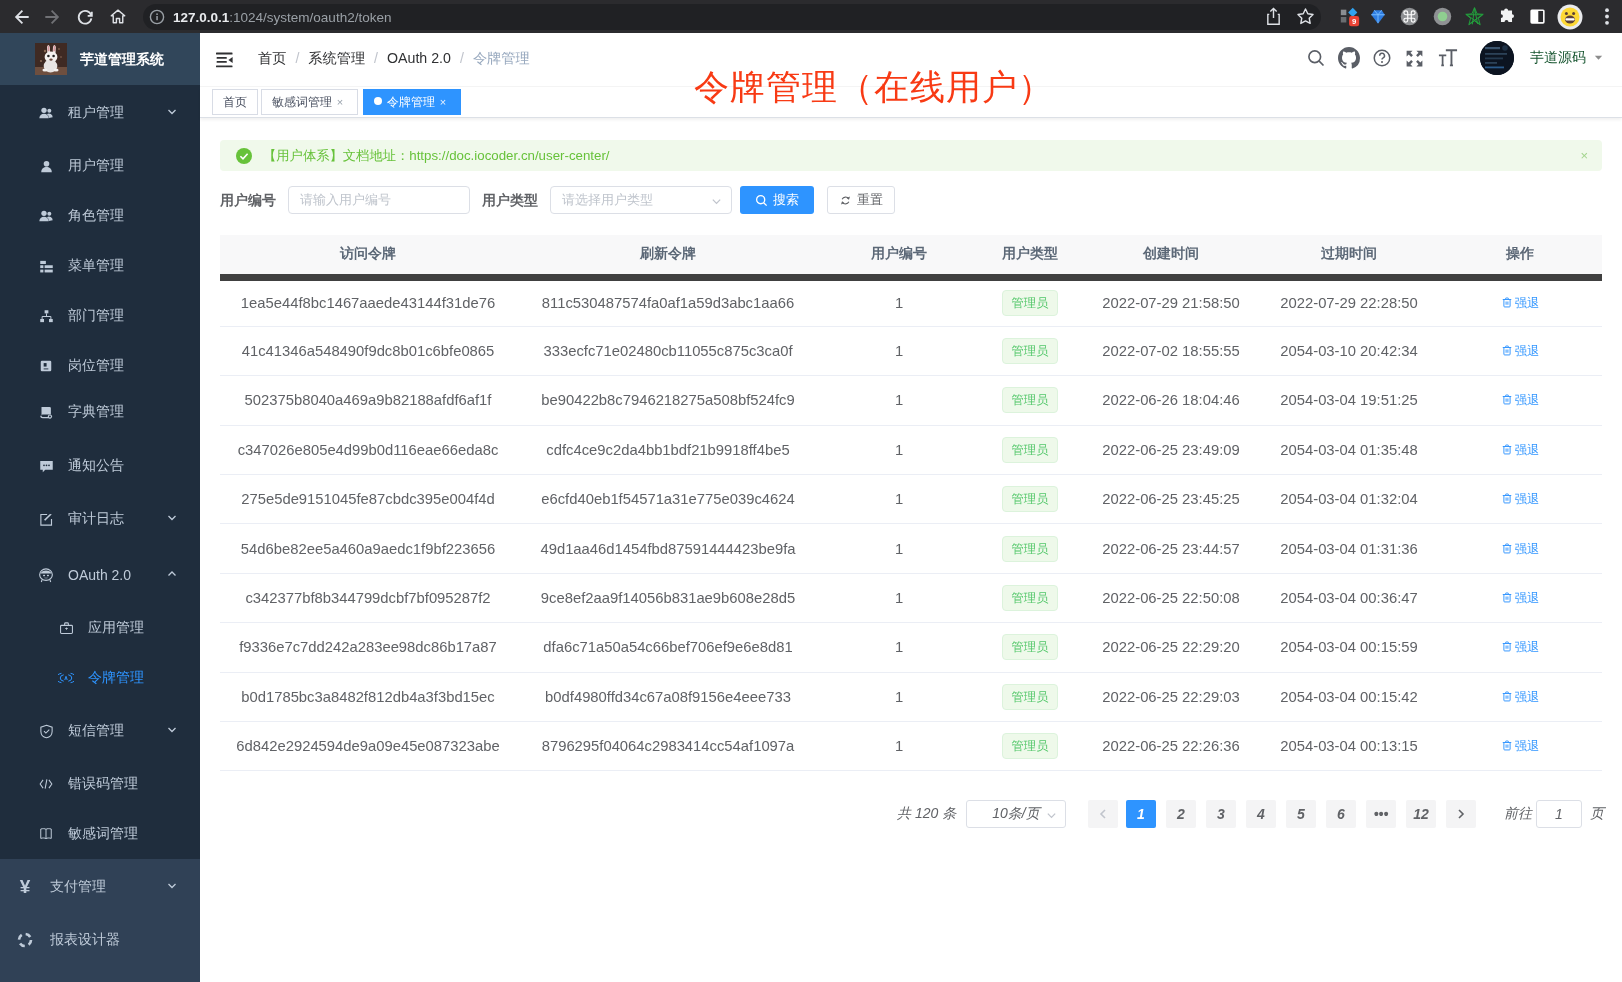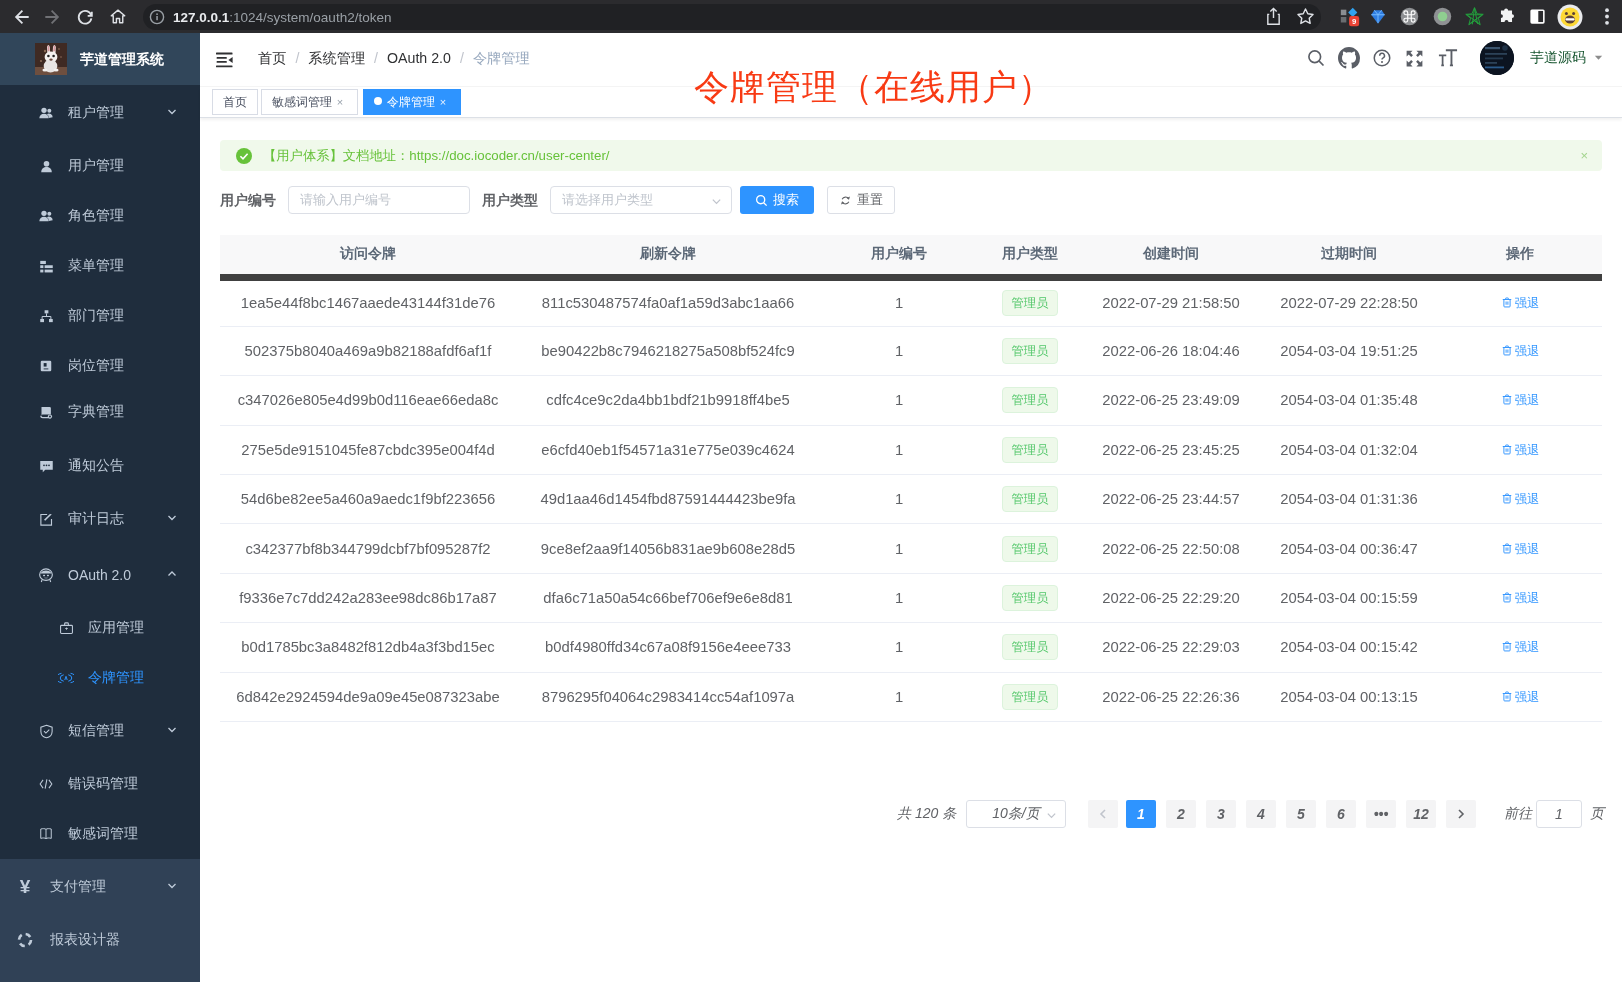--- a/index.html
+++ b/index.html
@@ -523,20 +523,31 @@
             <td>811c530487574fa0af1a59d3abc1aa66</td>
             <td>1</td>
             <td><span class="tag-adm">管理员</span></td>
             <td>2022-07-29 21:58:50</td>
             <td>2022-07-29 22:28:50</td>
             <td><span class="oplink"><svg width="12" height="12.5" viewBox="0 0 24 24" style="margin-right:2px;position:relative;top:1.5px;">
                   <path d="M3.5 6.5 h17 M9.2 6.2 V4.4 a0.9 0.9 0 0 1 0.9 -0.9 h3.8 a0.9 0.9 0 0 1 0.9 0.9 V6.2 M5.8 6.5 V19.8 a1.6 1.6 0 0 0 1.6 1.6 h9.2 a1.6 1.6 0 0 0 1.6 -1.6 V6.5 M10.2 10.5 v6.5 M13.8 10.5 v6.5" stroke="#2e94ff" stroke-width="1.9" fill="none"></path>
                 </svg>强退</span></td>
           </tr>
       <tr>
+            <td>41c41346a548490f9dc8b01c6bfe0865</td>
+            <td>333ecfc71e02480cb11055c875c3ca0f</td>
+            <td>1</td>
+            <td><span class="tag-adm">管理员</span></td>
+            <td>2022-07-02 18:55:55</td>
+            <td>2054-03-10 20:42:34</td>
+            <td><span class="oplink"><svg width="12" height="12.5" viewBox="0 0 24 24" style="margin-right:2px;position:relative;top:1.5px;">
+                  <path d="M3.5 6.5 h17 M9.2 6.2 V4.4 a0.9 0.9 0 0 1 0.9 -0.9 h3.8 a0.9 0.9 0 0 1 0.9 0.9 V6.2 M5.8 6.5 V19.8 a1.6 1.6 0 0 0 1.6 1.6 h9.2 a1.6 1.6 0 0 0 1.6 -1.6 V6.5 M10.2 10.5 v6.5 M13.8 10.5 v6.5" stroke="#2e94ff" stroke-width="1.9" fill="none"></path>
+                </svg>强退</span></td>
+          </tr>
+      <tr>
             <td>502375b8040a469a9b82188afdf6af1f</td>
             <td>be90422b8c7946218275a508bf524fc9</td>
             <td>1</td>
             <td><span class="tag-adm">管理员</span></td>
             <td>2022-06-26 18:04:46</td>
             <td>2054-03-04 19:51:25</td>
             <td><span class="oplink"><svg width="12" height="12.5" viewBox="0 0 24 24" style="margin-right:2px;position:relative;top:1.5px;">
                   <path d="M3.5 6.5 h17 M9.2 6.2 V4.4 a0.9 0.9 0 0 1 0.9 -0.9 h3.8 a0.9 0.9 0 0 1 0.9 0.9 V6.2 M5.8 6.5 V19.8 a1.6 1.6 0 0 0 1.6 1.6 h9.2 a1.6 1.6 0 0 0 1.6 -1.6 V6.5 M10.2 10.5 v6.5 M13.8 10.5 v6.5" stroke="#2e94ff" stroke-width="1.9" fill="none"></path>
                 </svg>强退</span></td>
           </tr>

